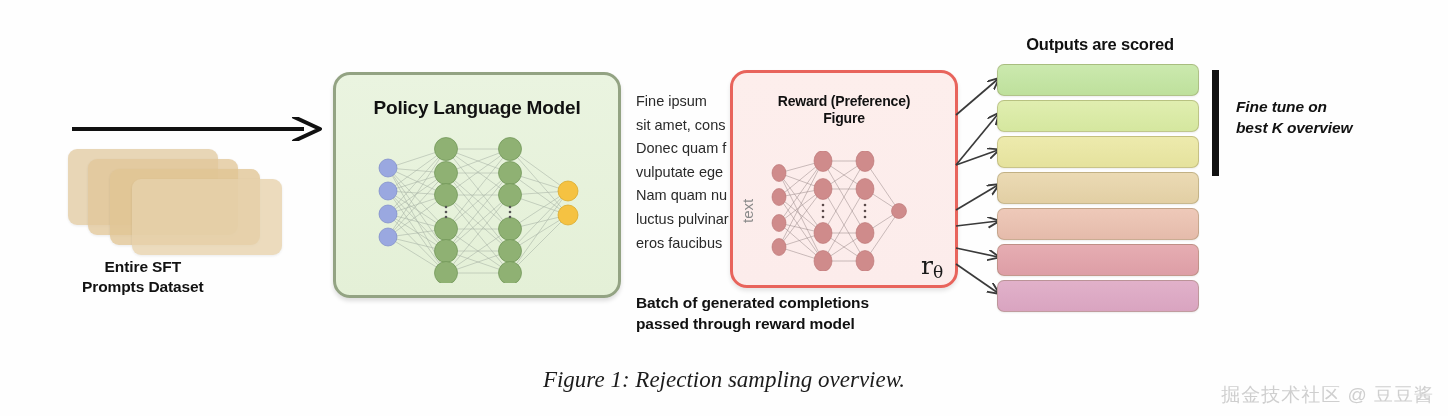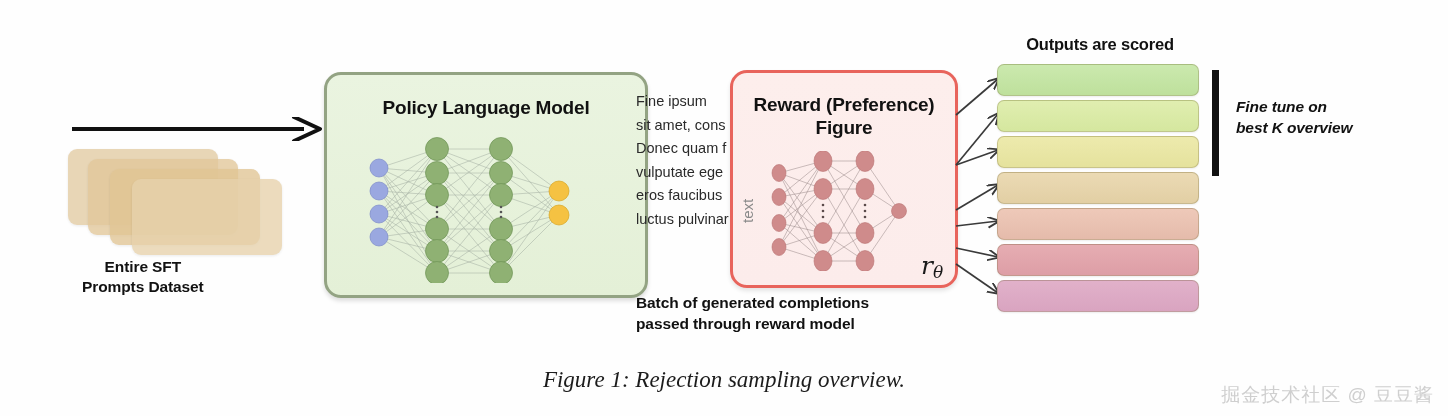--- a/index.html
+++ b/index.html
@@ -65,29 +65,28 @@
     font-size: 15.5px;
     font-weight: bold;
     color: #111;
     line-height: 1.32;
     letter-spacing: -.1px;
   }
 
   
   #policy-box {
     position: absolute;
-    left: 324px;
+    left: 333px;
     top: 72px;
     width: 282px;
     height: 220px;
     background: linear-gradient(180deg,#eaf4e0 0%, #e4f0d7 100%);
     border: 3px solid #93a383;
     border-radius: 17px;
     box-shadow: 0 3px 4px rgba(0,0,0,.13);
-    padding-left: 36px;
   }
   #policy-title {
     position: absolute;
     top: 22px;
     left: 0;
     right: 0;
     text-align: center;
     font-size: 19px;
     font-weight: bold;
     color: #111;
@@ -135,21 +134,21 @@
     background: linear-gradient(180deg,#fdeeec 0%, #fceceb 100%);
     border: 3px solid #e8645c;
     border-radius: 17px;
     box-shadow: 0 3px 4px rgba(0,0,0,.10);
   }
   #reward-title {
     position: absolute;
     top: 20px;
     left: 0; right: 0;
     text-align: center;
-    font-size: 19px;
+    font-size: 14px;
     font-weight: bold;
     color: #111;
     line-height: 1.22;
     letter-spacing: -.2px;
   }
   #reward-text-label {
     position: absolute;
     left: 6px;
     top: 150px;
     font-size: 15px;
@@ -163,21 +162,20 @@
     left: 32px;
     top: 78px;
     width: 150px;
     height: 120px;
   }
   #reward-output-symbol {
     position: absolute;
     left: 188px;
     top: 178px;
     font-family: "DejaVu Serif", serif;
-    font-style: italic;
     font-size: 25px;
     color: #1a1a1a;
     white-space: nowrap;
   }
   #reward-output-symbol .sub {
     font-size: 17px;
     vertical-align: -4px;
   }
 
   
@@ -388,22 +386,23 @@
           <circle cx="206" cy="82" r="10"></circle>
       </g>
     </svg>
   </div>
 
   <div id="completions-text">
     <div>Fine ipsum</div>
     <div>sit amet, cons</div>
     <div>Donec quam f</div>
     <div>vulputate ege</div>
+    <div>Nam quam nu</div>
+    <div>luctus pulvinar</div>
     <div>eros faucibus</div>
-    <div>luctus pulvinar</div>
   </div>
 
   <div id="completions-caption">
     <div>Batch of generated completions</div>
     <div>passed through reward model</div>
   </div>
 
   <div id="reward-box">
     <div id="reward-title">
       <div>Reward (Preference)</div>

